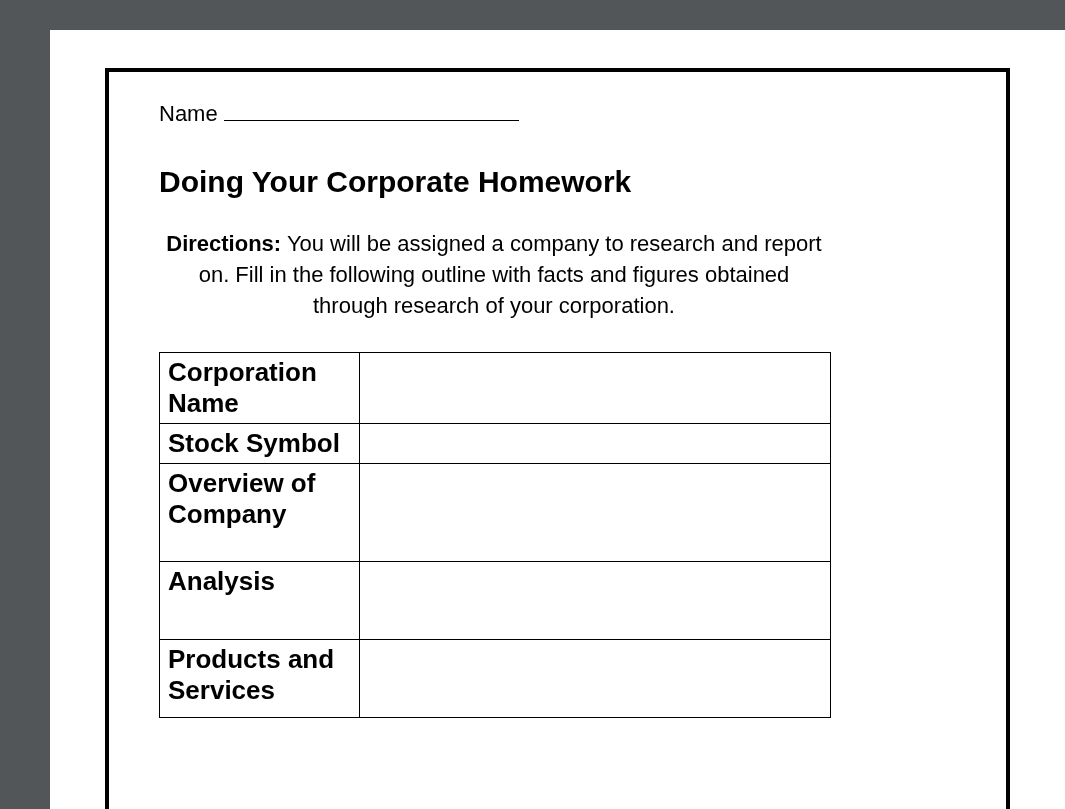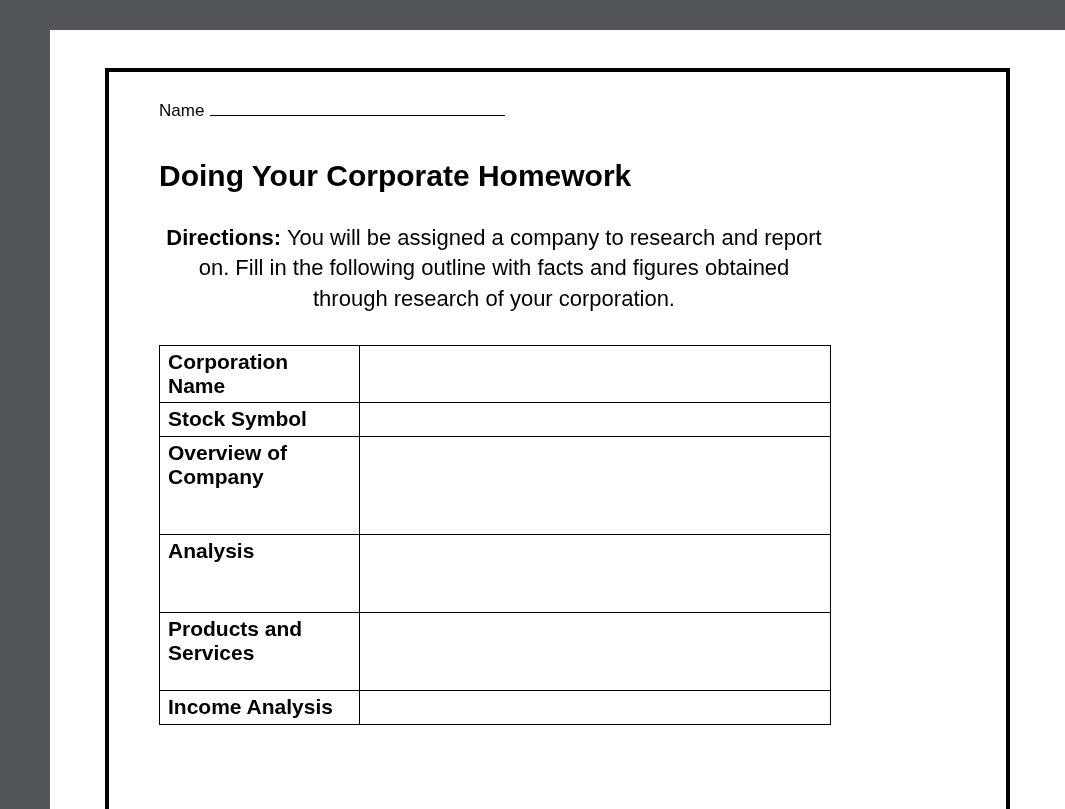--- a/index.html
+++ b/index.html
@@ -23,21 +23,21 @@
       padding: 38px 55px;
     }
     .frame {
       border: 4px solid #000;
       padding: 25px 50px 40px 50px;
       min-height: 850px;
     }
     .header-line {
       display: flex;
       gap: 65px;
-      font-size: 17px;
+      font-size: 22px;
       margin-bottom: 38px;
     }
     .header-field {
       display: flex;
       align-items: baseline;
     }
     .header-field .label {
       margin-right: 6px;
     }
     .header-field .underline {
@@ -66,21 +66,21 @@
     .directions .dir-label {
       font-weight: bold;
     }
     table {
       border-collapse: collapse;
       width: 672px;
     }
     table td {
       border: 1px solid #000;
       padding: 4px 8px;
-      font-size: 21px;
+      font-size: 26px;
       vertical-align: top;
     }
     table td.label-cell {
       font-weight: bold;
       width: 200px;
     }
     .row-tall td {
       height: 98px;
     }
     .row-mid td {
@@ -124,21 +124,17 @@
             <td></td>
           </tr>
           <tr class="row-mid">
             <td class="label-cell">Analysis</td>
             <td></td>
           </tr>
           <tr class="row-mid">
             <td class="label-cell">Products and Services</td>
             <td></td>
           </tr>
-          <tr class="row-short">
-            <td class="label-cell">Income Analysis</td>
-            <td></td>
-          </tr>
         </tbody>
     </table>
 
   </div>
 </div>
 
 </body></html>

